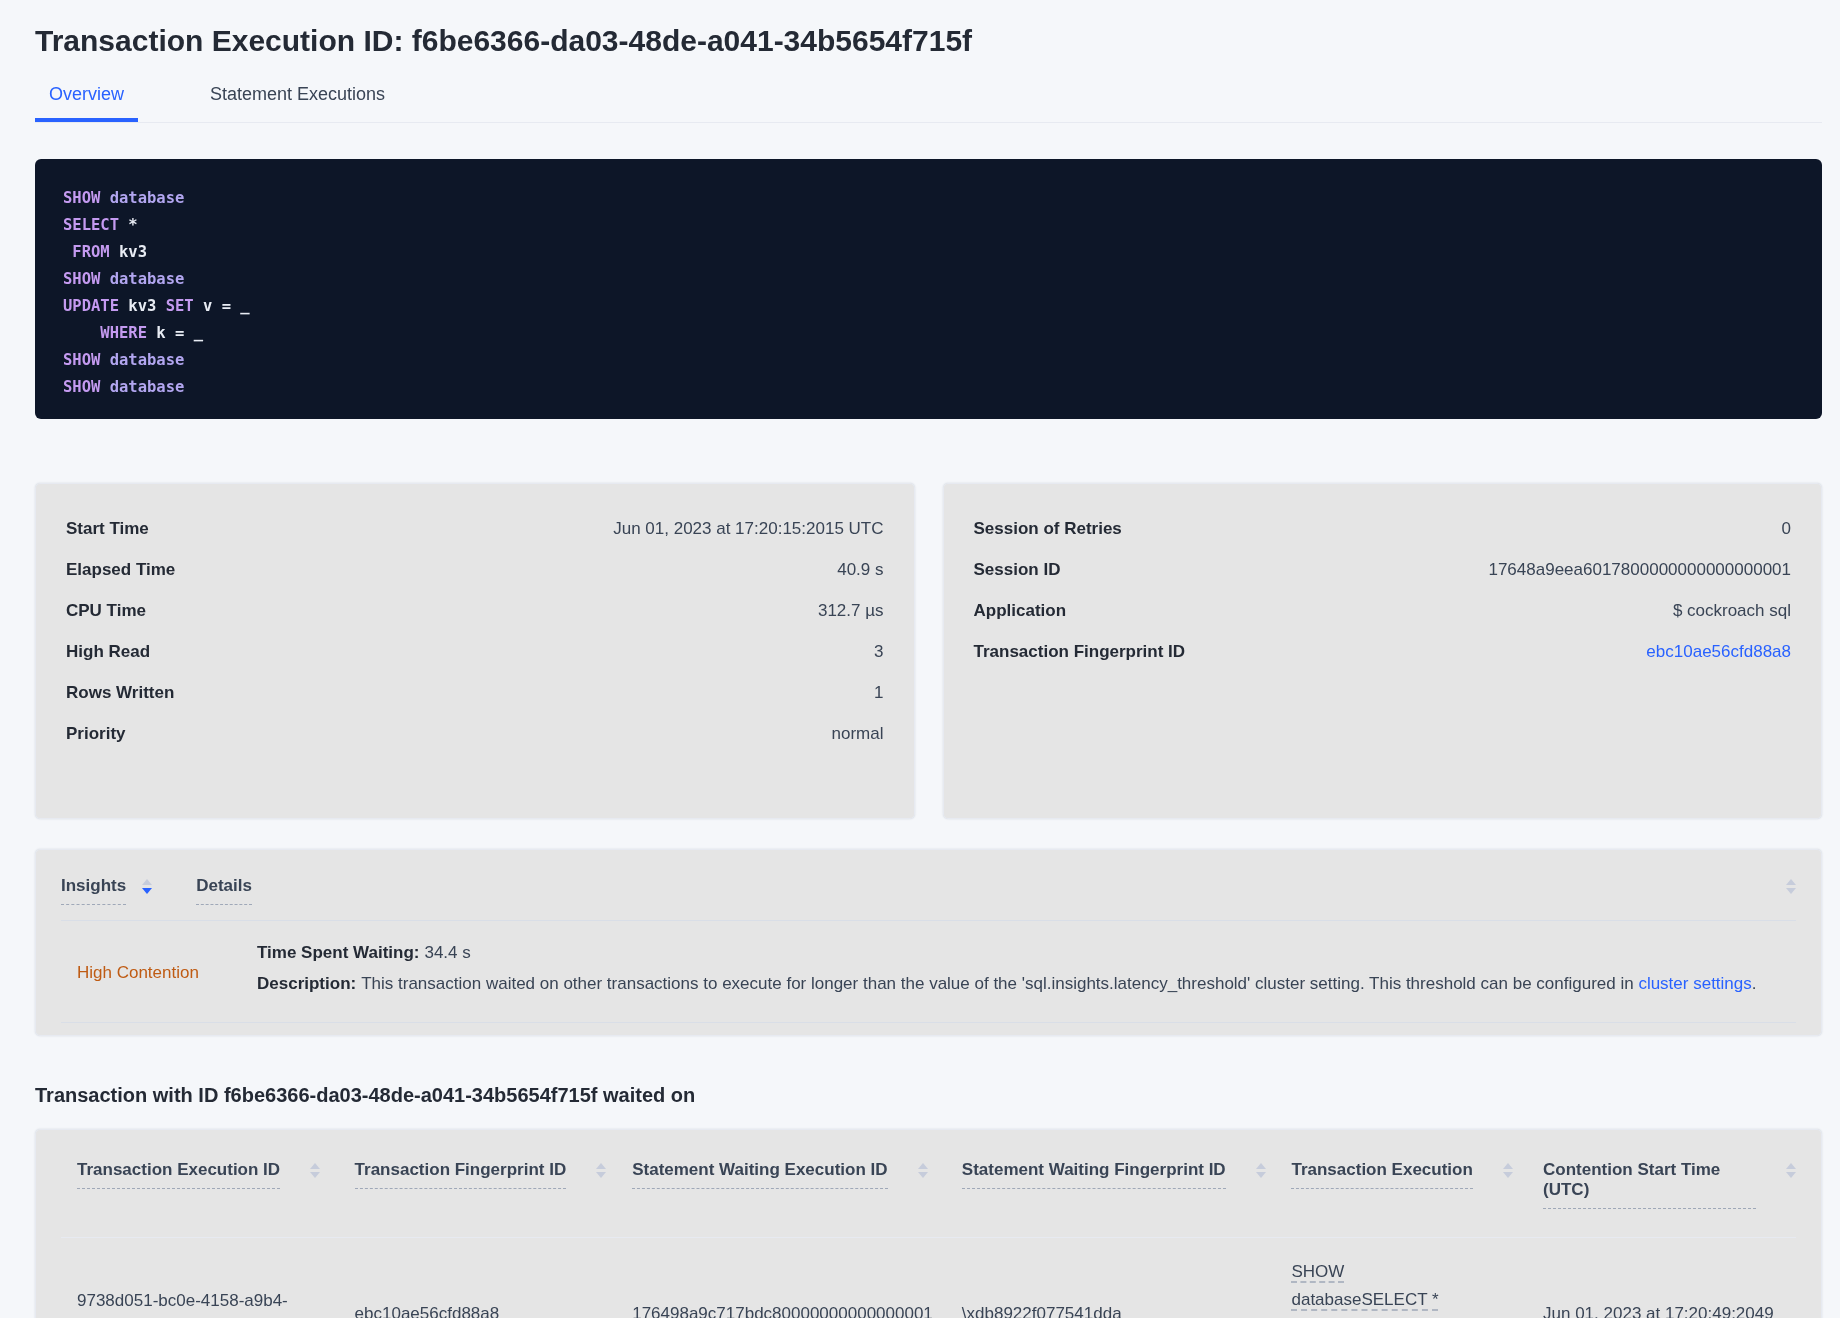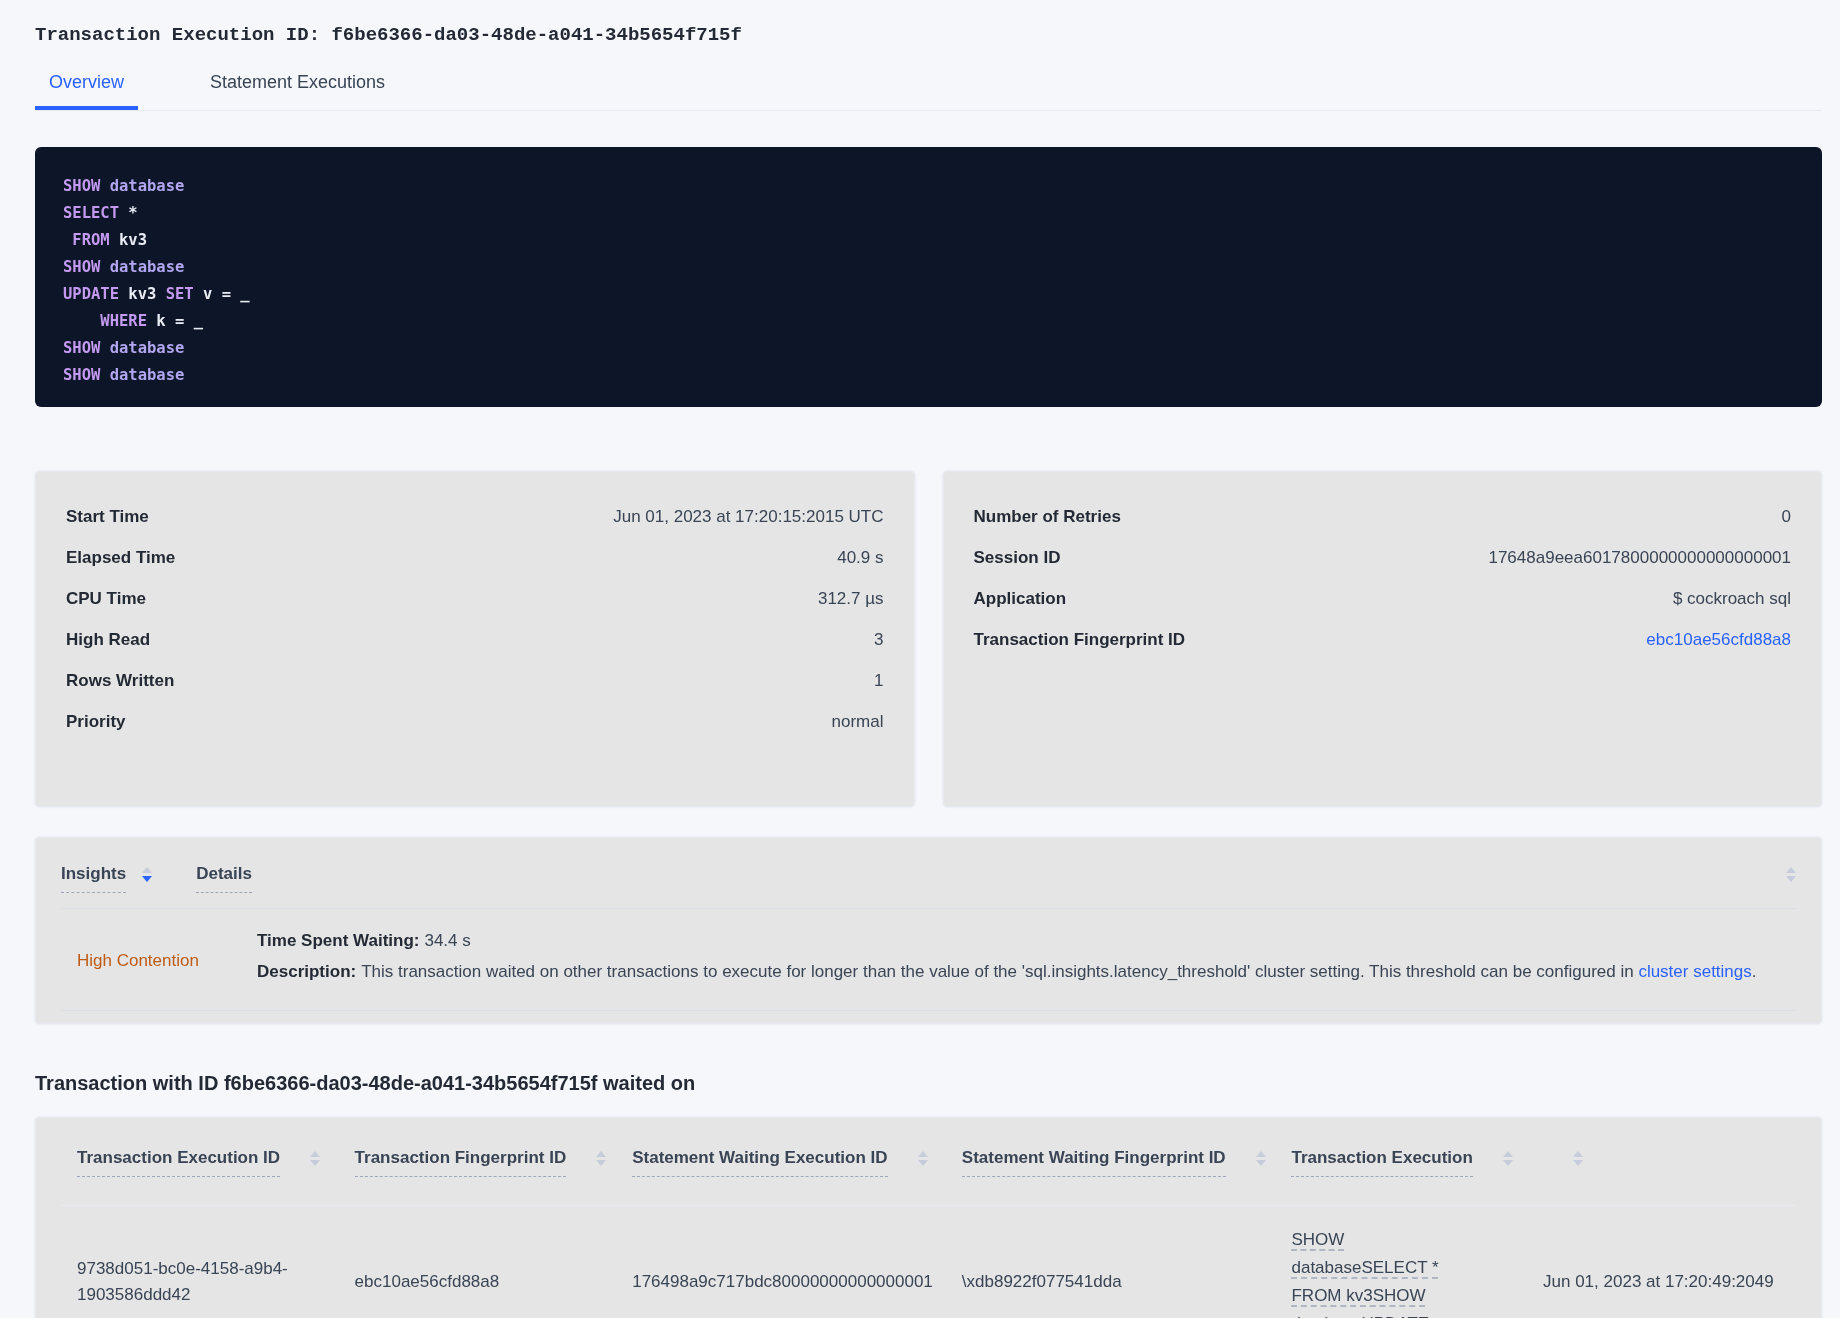--- a/index.html
+++ b/index.html
@@ -7,24 +7,23 @@
   body {
     background:#F5F7FA;
     font-family:"Liberation Sans", sans-serif;
     color:#242A35;
   }
   .content { padding:0 18px 0 35px; }
 
   
   .page-title {
     margin-top:24px;
-    font-size:19px;
+    font-size:30px;
     font-weight:700;
     color:#242A35;
-    font-family:Liberation Mono, monospace;
   }
 
   
   .tabs {
     display:flex;
     gap:58px;
     margin-top:26px;
     border-bottom:1px solid #E7EAF1;
   }
   .tab {
@@ -226,21 +225,21 @@
         <span class="kv-value">1</span>
       </div>
       <div class="kv-row">
         <span class="kv-label">Priority</span>
         <span class="kv-value">normal</span>
       </div>
     </div>
 
     <div class="card summary-card">
       <div class="kv-row">
-        <span class="kv-label">Number of Retries</span>
+        <span class="kv-label">Session of Retries</span>
         <span class="kv-value">0</span>
       </div>
       <div class="kv-row">
         <span class="kv-label">Session ID</span>
         <span class="kv-value">17648a9eea6017800000000000000001</span>
       </div>
       <div class="kv-row">
         <span class="kv-label">Application</span>
         <span class="kv-value">$ cockroach sql</span>
       </div>
@@ -311,20 +310,21 @@
           </span>
       </div>
       <div class="w-col c5">
         <span class="th-label">Transaction Execution</span>
         <span class="sort">
             <span class="up"></span>
             <span class="down"></span>
           </span>
       </div>
       <div class="w-col c6">
+        <span class="th-label">Contention Start Time (UTC)</span>
         <span class="sort">
             <span class="up"></span>
             <span class="down"></span>
           </span>
       </div>
     </div>
     <div class="w-row">
       <div class="w-cell c1">9738d051-bc0e-4158-a9b4-1903586ddd42</div>
       <div class="w-cell c2">ebc10ae56cfd88a8</div>
       <div class="w-cell c3">176498a9c717bdc80000000000000001</div>

